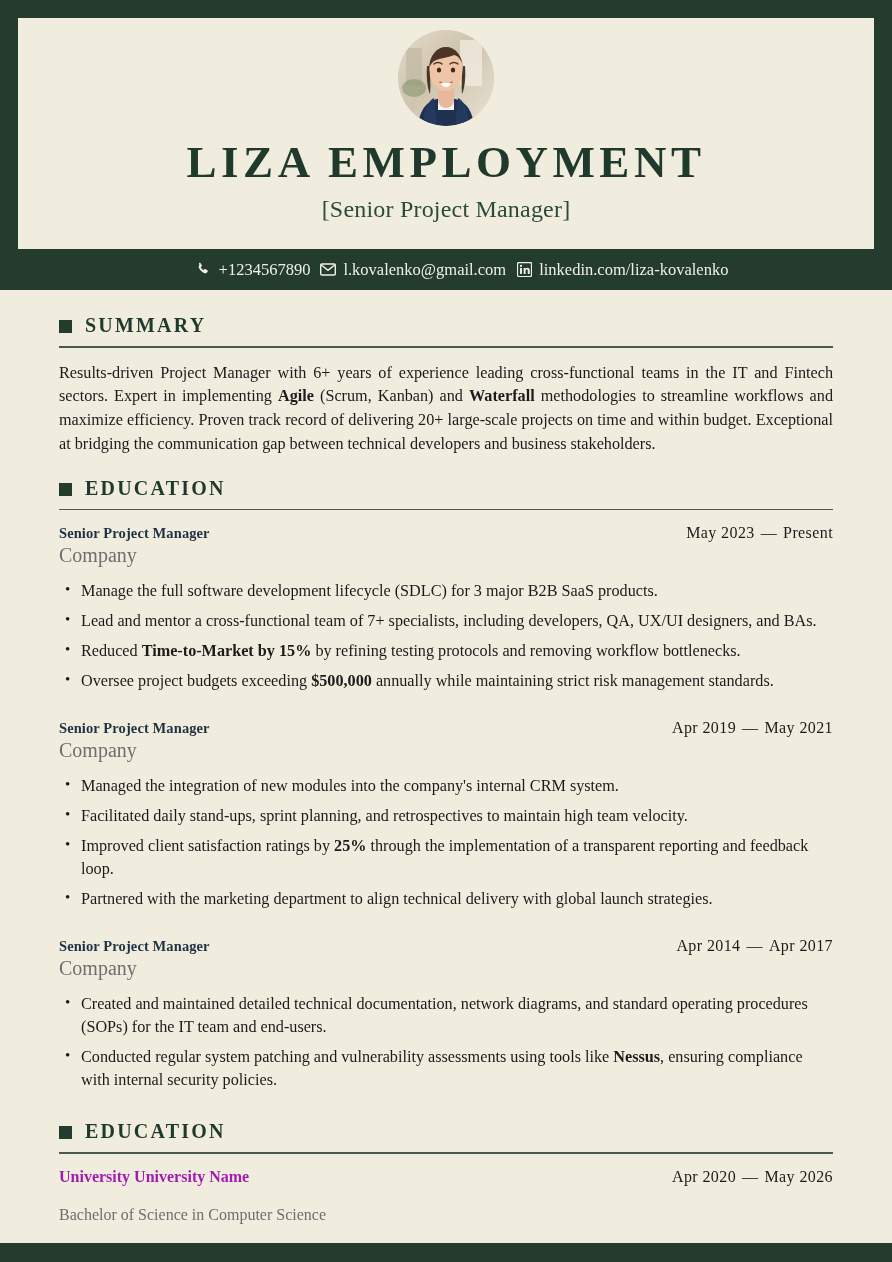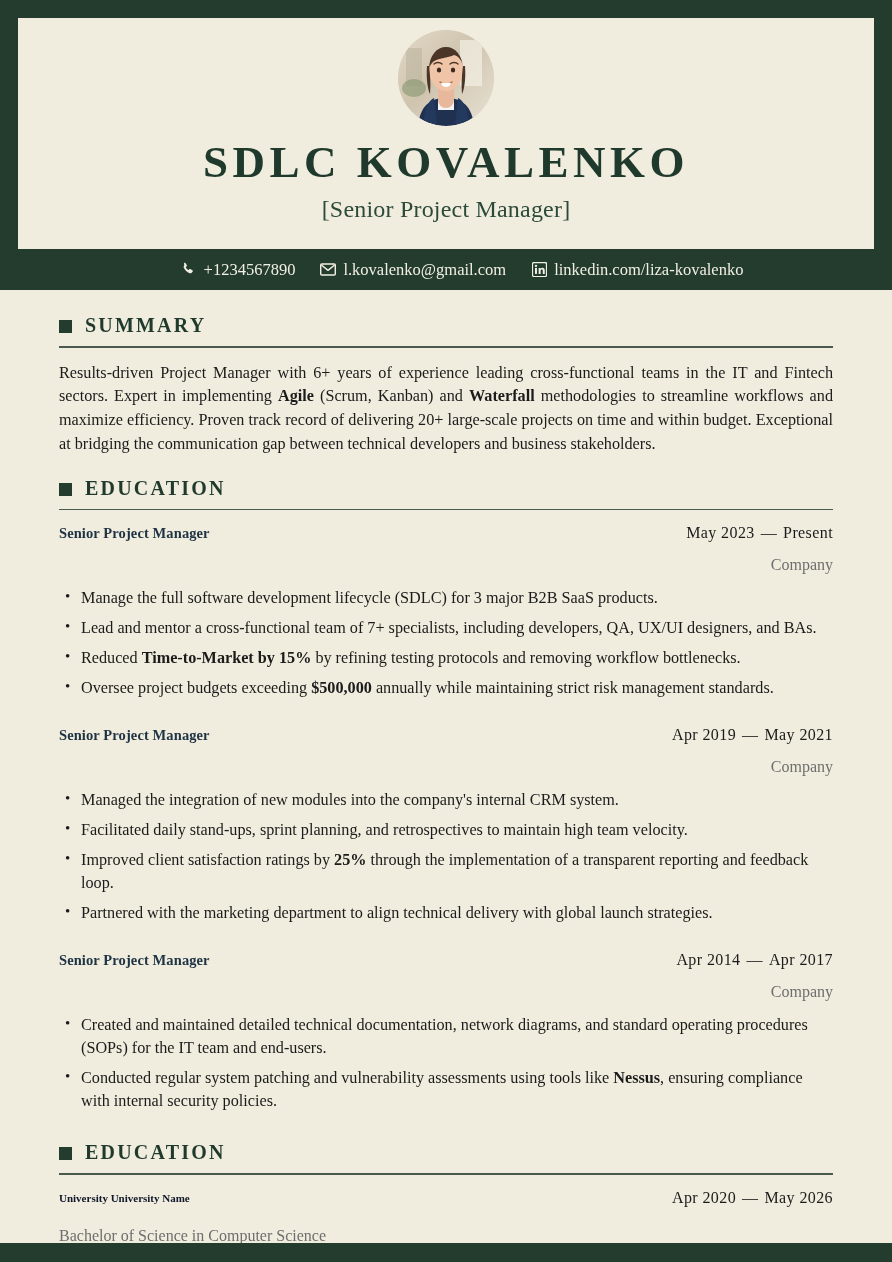--- a/index.html
+++ b/index.html
@@ -69,21 +69,21 @@
   .contact-bar {
     position: absolute;
     left: 0;
     top: 249px;
     width: 892px;
     height: 41px;
     background: #233c2e;
     display: flex;
     align-items: center;
     justify-content: center;
-    gap: 25px;
+    gap: 10px;
     padding-left: 32px;
   }
   .contact-item {
     display: flex;
     align-items: center;
     gap: 7px;
     color: #f2efe4;
     font-size: 16.5px;
     white-space: nowrap;
   }
@@ -171,24 +171,23 @@
     letter-spacing: 0.1px;
   }
   .entry-dates {
     font-size: 16px;
     color: #1b1b1b;
     white-space: nowrap;
     letter-spacing: 0.4px;
   }
   .entry-dates .dash { padding: 0 6px; }
   .entry-company {
-    font-size: 16px;
+    font-size: 20px;
     color: #6e6e6e;
-    margin-top: 14px;
-    text-align: right;
+    margin-top: 2px;
   }
 
   .bullets {
     list-style: none;
     margin-top: 13px;
     margin-bottom: 4px;
   }
   .bullets li {
     position: relative;
     padding-left: 22px;
@@ -207,23 +206,23 @@
     color: #1b1b1b;
   }
   .bullets li b { font-weight: 700; }
 
   .gap-emp-1 { height: 22px; }
   .gap-before-employment { height: 20px; }
   .gap-before-education { height: 24px; }
 
   
   .edu-school {
-    font-size: 11px;
+    font-size: 16px;
     font-weight: 700;
-    color: #0f172a;
+    color: #a21caf;
   }
   .edu-degree {
     font-size: 16px;
     color: #6e6e6e;
     margin-top: 20px;
   }
 </style>
 </head>
 <body>
 
@@ -260,21 +259,21 @@
           <ellipse cx="41" cy="40" rx="2.2" ry="2.6" fill="#3a2a20"></ellipse>
           <ellipse cx="55" cy="40" rx="2.2" ry="2.6" fill="#3a2a20"></ellipse>
           <path d="M36 34c2-2 6-2 8 0" stroke="#4a3526" stroke-width="1.4" fill="none" stroke-linecap="round"></path>
           <path d="M52 34c2-2 6-2 8 0" stroke="#4a3526" stroke-width="1.4" fill="none" stroke-linecap="round"></path>
           <path d="M42 52c3 3 9 3 12 0" stroke="#b5705c" stroke-width="1.6" fill="none" stroke-linecap="round"></path>
           <path d="M43 53h10c-1 3-3 4-5 4s-4-1-5-4z" fill="#ffffff"></path>
         </g>
       </svg>
     </div>
 
-    <div class="full-name">SDLC KOVALENKO</div>
+    <div class="full-name">LIZA EMPLOYMENT</div>
     <div class="headline">[Senior Project Manager]</div>
   </div>
 
   <div class="contact-bar">
 
     <div class="contact-item">
       <span class="ic">
         <svg width="15" height="15" viewBox="0 0 16 16" fill="#f2efe4" xmlns="http://www.w3.org/2000/svg">
           <path d="M3.2 1.2c.5-.5 1.3-.4 1.7.2l1.2 1.8c.3.5.2 1.1-.2 1.5l-.7.6c-.2.2-.2.4-.1.6.5 1 1.4 2 2.5 2.7.2.1.5.1.6-.1l.6-.7c.4-.4 1-.5 1.5-.2l1.8 1.2c.6.4.7 1.2.2 1.7l-.9.9c-.6.6-1.5.8-2.3.5C6.5 11 4.3 8.9 3 6.2c-.4-.9-.2-1.9.5-2.6z"></path>
         </svg>

